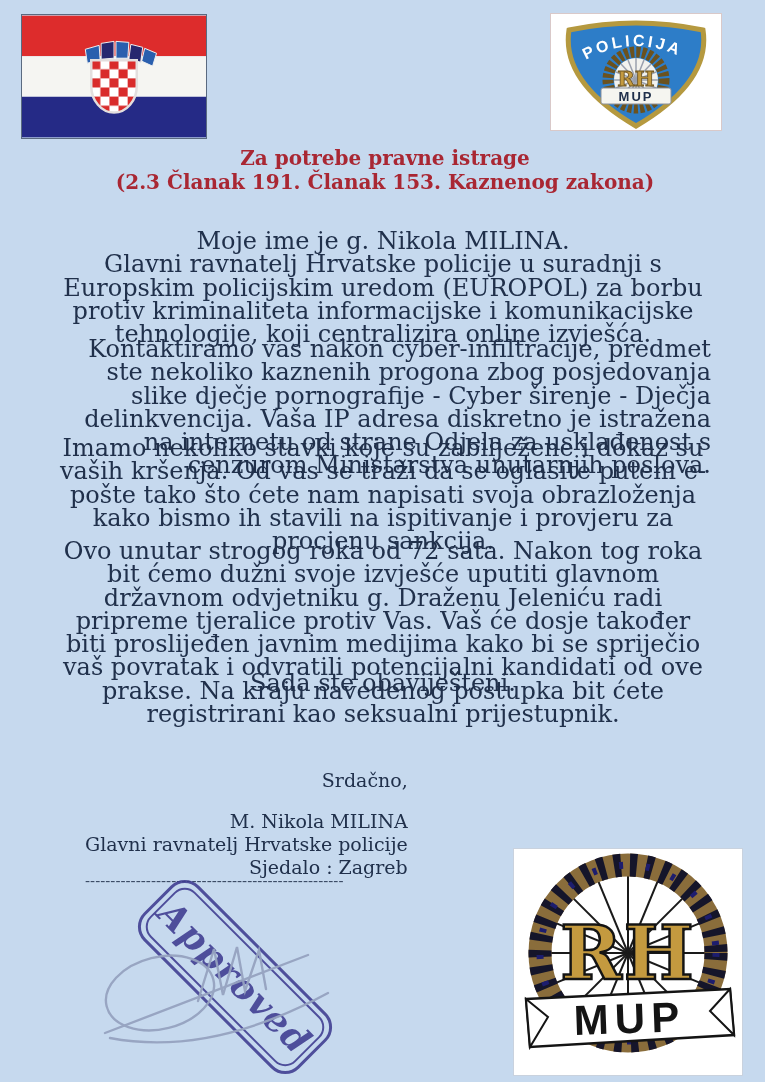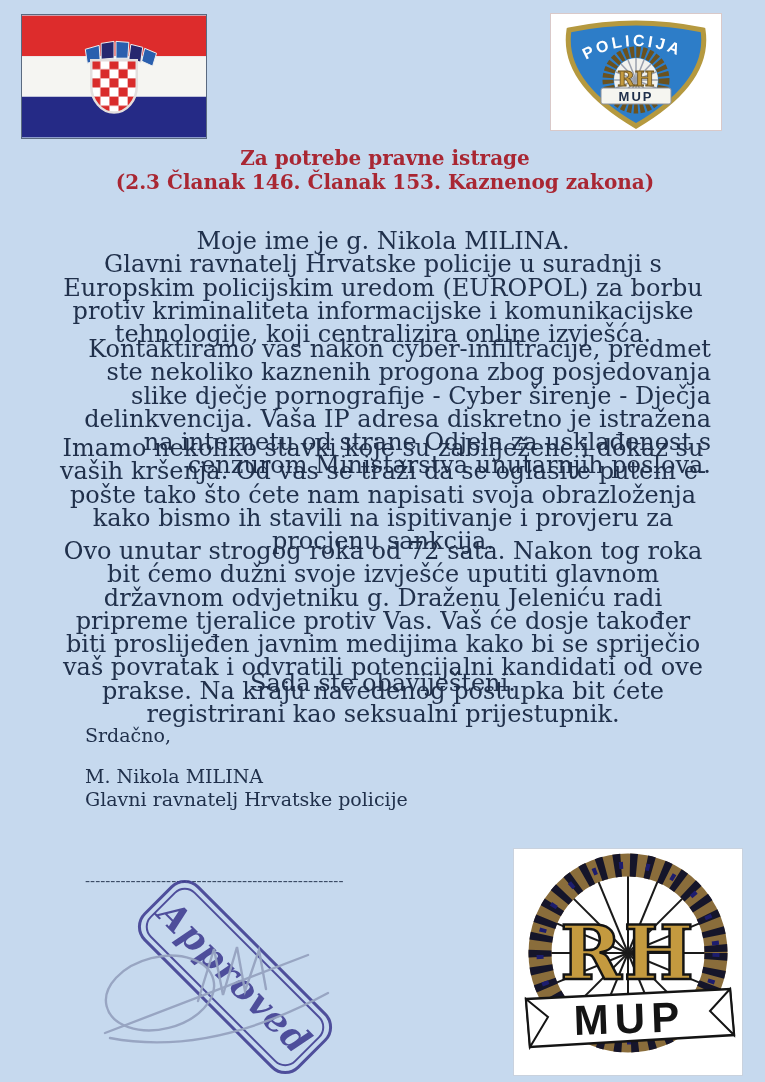--- a/index.html
+++ b/index.html
@@ -29,21 +29,21 @@
     font-weight:600;
   }
   
   .para{
     position:absolute;left:55px;width:656px;text-align:center;
     font-size:24px;line-height:23.3px;color:#20304b;white-space:pre-line;
   }
   .p1{top:230px;} .p2{top:338px;text-align:right;} .p3{top:437px;} .p4{top:540px;} .p5{top:672px;}
   
   .closing{
-    position:absolute;left:85px;top:724px;text-align:left;
+    position:absolute;left:85px;top:769px;text-align:right;
     font-size:19px;line-height:23px;color:#20304b;
   }
   .closing .gap{height:18px;}
   
   .separator{
     position:absolute;left:85px;top:872px;width:258px;height:16px;
     overflow:hidden;white-space:nowrap;font-size:15px;letter-spacing:0px;
     color:#3c4c66;
   }
   
@@ -115,35 +115,36 @@
           <line x1="93" y1="46" x2="77" y2="86"></line>
       </g>
       <text x="85" y="72" text-anchor="middle" font-family="DejaVu Serif,serif" font-size="21" font-weight="bold" fill="#c49a3f" stroke="#6b521f" stroke-width="0.8">RH</text>
       <rect x="50" y="74" width="70" height="16" rx="2" fill="#f5f5f0" stroke="#8a8f99" stroke-width="1"></rect>
       <text x="85" y="86.5" text-anchor="middle" font-family="Liberation Sans,sans-serif" font-size="13" font-weight="bold" fill="#20304b" letter-spacing="2">MUP</text>
     </svg>
   </div>
 
   <div class="title">
     <div>Za potrebe pravne istrage</div>
-    <div>(2.3 Članak 146. Članak 153. Kaznenog zakona)</div>
+    <div>(2.3 Članak 191. Članak 153. Kaznenog zakona)</div>
   </div>
 
   <div class="para p1">Moje ime je g. Nikola MILINA.
 Glavni ravnatelj Hrvatske policije u suradnji s Europskim policijskim uredom (EUROPOL) za borbu protiv kriminaliteta informacijske i komunikacijske tehnologije, koji centralizira online izvješća.</div>
   <div class="para p2">Kontaktiramo vas nakon cyber-infiltracije, predmet ste nekoliko kaznenih progona zbog posjedovanja slike dječje pornografije - Cyber širenje - Dječja delinkvencija. Vaša IP adresa diskretno je istražena na internetu od strane Odjela za usklađenost s cenzurom Ministarstva unutarnjih poslova.</div>
   <div class="para p3">Imamo nekoliko stavki koje su zabilježene i dokaz su vaših kršenja. Od vas se traži da se oglasite putem e-pošte tako što ćete nam napisati svoja obrazloženja kako bismo ih stavili na ispitivanje i provjeru za procjenu sankcija.</div>
   <div class="para p4">Ovo unutar strogog roka od 72 sata. Nakon tog roka bit ćemo dužni svoje izvješće uputiti glavnom državnom odvjetniku g. Draženu Jeleniću radi pripreme tjeralice protiv Vas. Vaš će dosje također biti proslijeđen javnim medijima kako bi se spriječio vaš povratak i odvratili potencijalni kandidati od ove prakse. Na kraju navedenog postupka bit ćete registrirani kao seksualni prijestupnik.</div>
   <div class="para p5">Sada ste obaviješteni.</div>
 
   <div class="closing">
     <div>Srdačno,</div>
     <div class="gap"></div>
     <div>M. Nikola MILINA</div>
     <div>Glavni ravnatelj Hrvatske policije</div>
+    <div>Sjedalo : Zagreb</div>
   </div>
 
   <div class="separator">------------------------------------------------------------------------------------------</div>
 
   <div class="stamp">
     <div class="stamp-inner">
       <span class="stamp-text">Approved</span>
     </div>
   </div>
 

